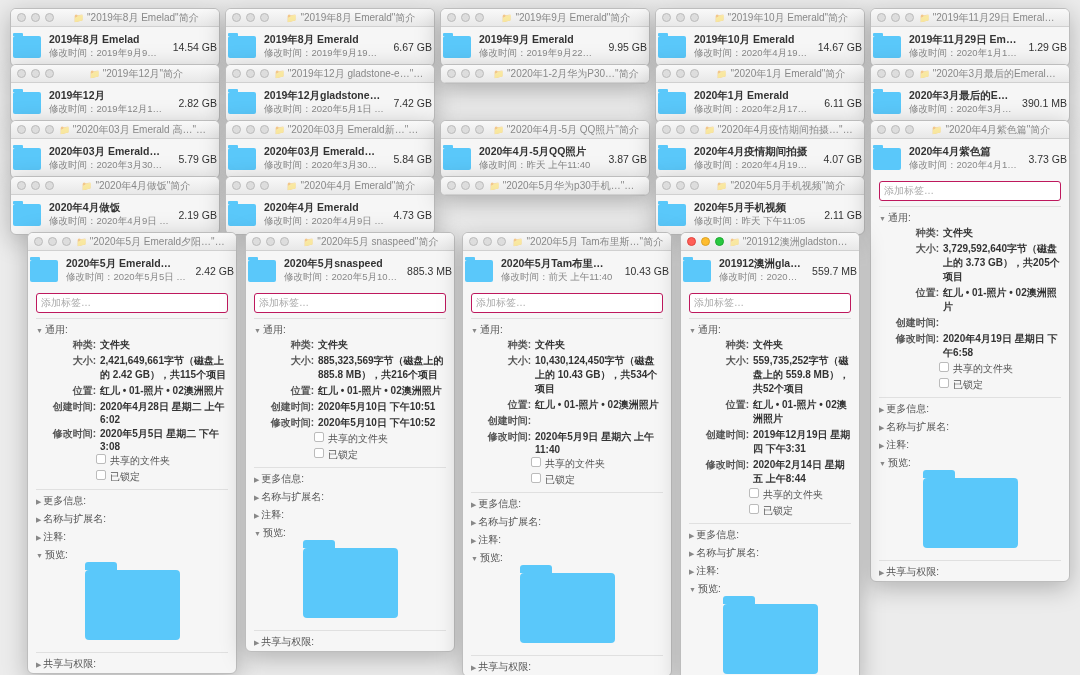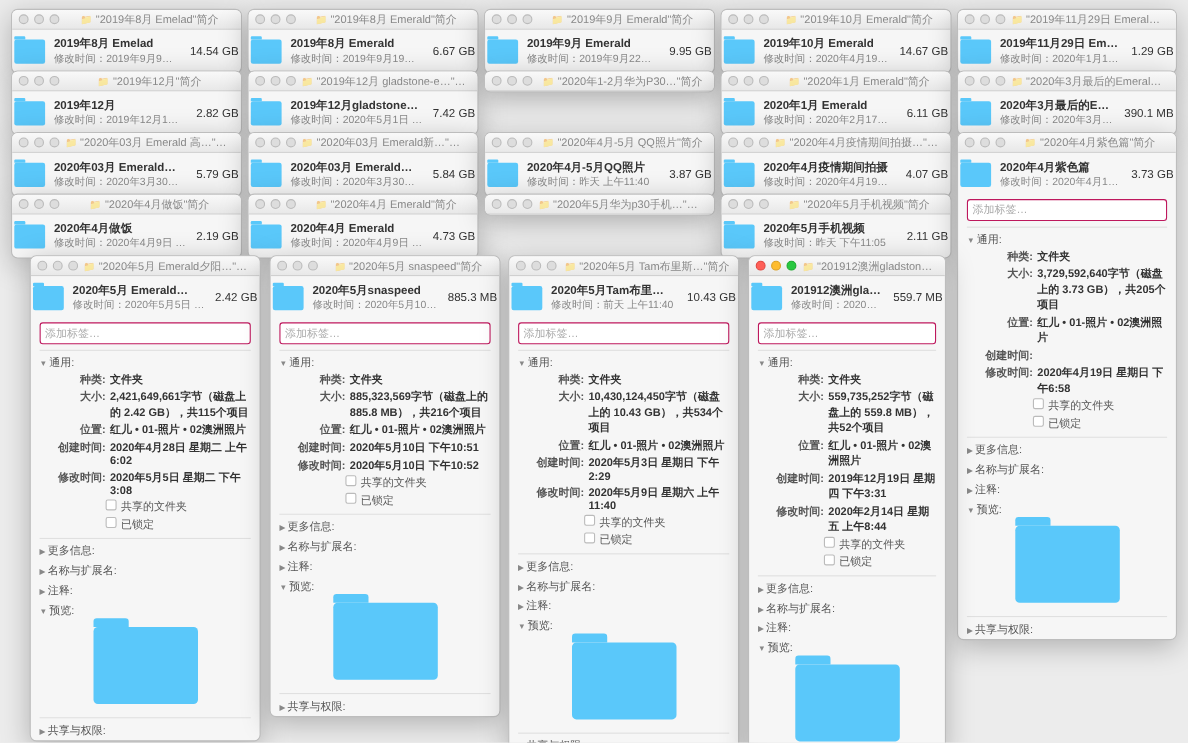--- a/index.html
+++ b/index.html
@@ -620,21 +620,20 @@
       <div class="kv">
         <span class="kl">大小:</span>
         <span class="kv2">10,430,124,450字节（磁盘上的 10.43 GB），共534个项目</span>
       </div>
       <div class="kv">
         <span class="kl">位置:</span>
         <span class="kv2">红儿 • 01-照片 • 02澳洲照片</span>
       </div>
       <div class="kv">
         <span class="kl">创建时间:</span>
-        <span class="kv2">2020年5月3日 星期日 下午2:29</span>
       </div>
       <div class="kv">
         <span class="kl">修改时间:</span>
         <span class="kv2">2020年5月9日 星期六 上午11:40</span>
       </div>
       <div class="chk">
         <div class="chkbox"></div>
         <span>共享的文件夹</span>
       </div>
       <div class="chk">

